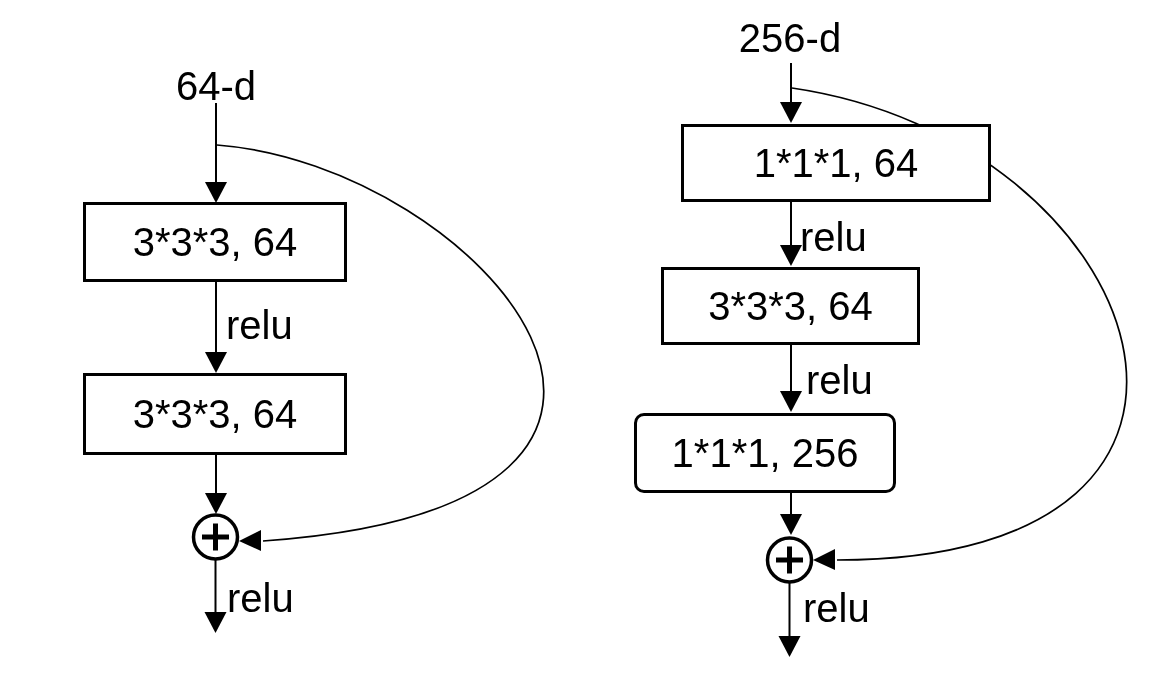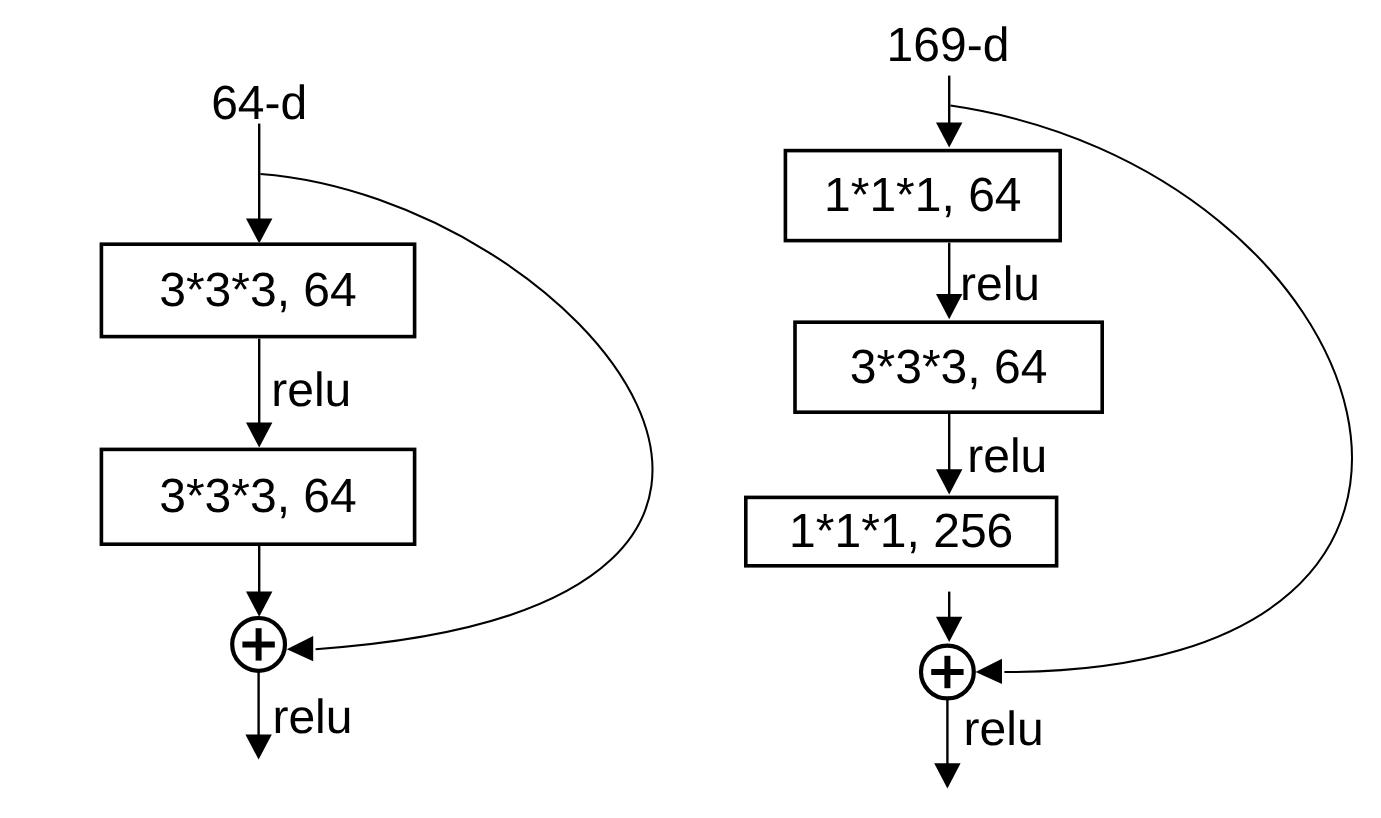--- a/index.html
+++ b/index.html
@@ -103,27 +103,27 @@
   <div class="lbl lbl-center" style="left:136px; top:66px; width:160px;">64-d</div>
 
   <div class="conv-box" style="left:83px; top:202px; width:264px; height:80px;">3*3*3, 64</div>
 
   <div class="lbl" style="left:226px; top:305px;">relu</div>
 
   <div class="conv-box" style="left:83px; top:373px; width:264px; height:82px;">3*3*3, 64</div>
 
   <div class="lbl" style="left:227px; top:578px;">relu</div>
 
-  <div class="lbl lbl-center" style="left:710px; top:18px; width:160px;">169-d</div>
+  <div class="lbl lbl-center" style="left:710px; top:18px; width:160px;">256-d</div>
 
-  <div class="conv-box" style="left:653px; top:124px; width:232px; height:78px;">1*1*1, 64</div>
+  <div class="conv-box" style="left:681px; top:124px; width:310px; height:78px;">1*1*1, 64</div>
 
   <div class="lbl" style="left:800px; top:217px;">relu</div>
 
   <div class="conv-box" style="left:661px; top:267px; width:259px; height:78px;">3*3*3, 64</div>
 
   <div class="lbl" style="left:806px; top:360px;">relu</div>
 
-  <div class="conv-box" style="left:620px; top:413px; width:262px; height:60px;">1*1*1, 256</div>
+  <div class="conv-box" style="left:634px; top:413px; width:262px; height:80px;border-radius:10px;">1*1*1, 256</div>
 
   <div class="lbl" style="left:803px; top:588px;">relu</div>
 
 </div>
 
 </body></html>

